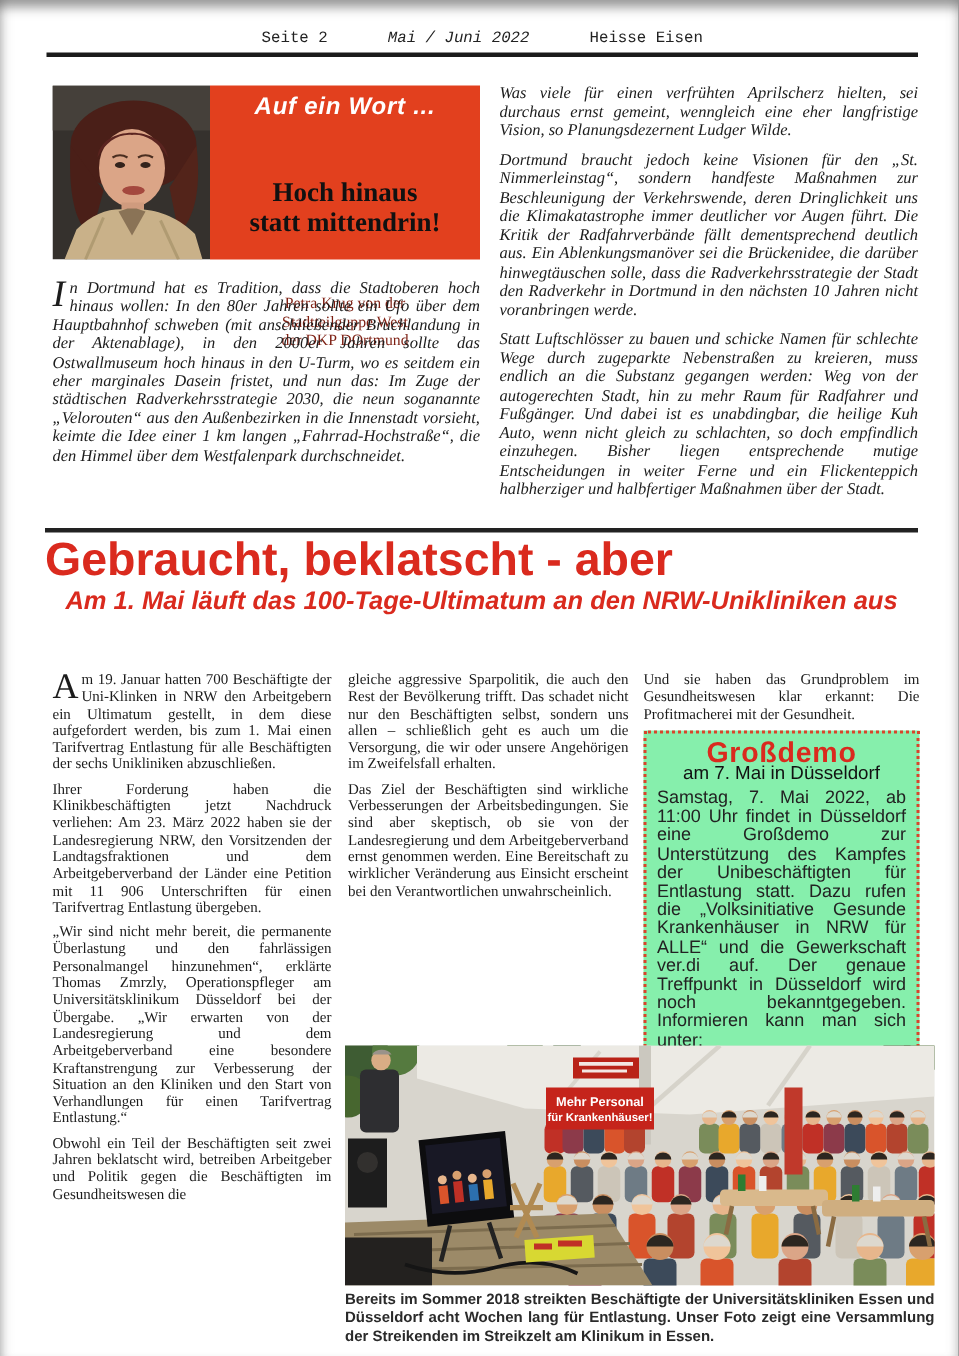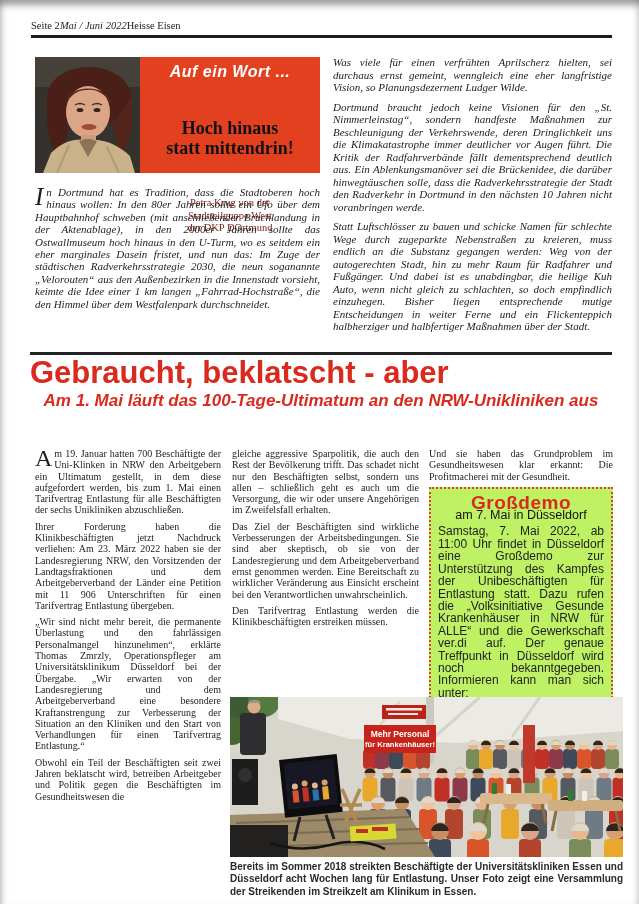--- a/index.html
+++ b/index.html
@@ -2,22 +2,22 @@
 <html lang="de"><head>
 <meta charset="utf-8">
 <style>
   html,body{margin:0;padding:0;background:#777;}
   .page{position:relative;width:639px;height:904px;background:#fff;overflow:hidden;
         font-family:"Liberation Serif",serif;color:#1c1c1c;
         box-shadow:inset 0 9px 7px -4px rgba(90,90,90,.6),
                    inset 7px 0 7px -6px rgba(110,110,110,.5),
                    inset -7px 0 7px -6px rgba(110,110,110,.35);}
   
-  .hdr{position:absolute;left:31px;top:20px;width:581px;display:flex;justify-content:flex-start;
-       font-family:Liberation Serif, serif;font-size:10.5px;color:#222;}
+  .hdr{position:absolute;left:31px;top:20px;width:581px;display:flex;justify-content:center;
+       font-family:Liberation Mono, monospace;font-size:10.5px;color:#222;gap:40px;}
   .hdr .c{font-style:italic;}
   .hdr-rule{position:absolute;left:31px;top:35px;width:581px;height:3px;background:#1b1b1b;}
   
   .wordbox{position:absolute;left:35px;top:57px;width:285px;height:116px;display:flex;}
   .wphoto{width:105px;height:116px;flex:none;}
   .wred{flex:1;background:#e2401e;display:flex;flex-direction:column;align-items:center;
         padding:6px 6px 5px;box-sizing:border-box;gap:32px;}
   .kicker{font-family:"Liberation Sans",sans-serif;font-style:italic;font-weight:700;
           color:#fff;font-size:16px;letter-spacing:.5px;}
   .wtitle{font-weight:700;font-size:18px;line-height:20px;text-align:center;color:#111;margin-top:5px;}
@@ -37,21 +37,21 @@
   .hl2{font-size:31px;line-height:32px;padding-left:12px;position:relative;}
   .byline{position:absolute;left:445px;top:14px;font-size:9.5px;font-style:italic;color:#1c1c1c;}
   .subhead{margin-top:2px;font-size:17px;font-style:italic;text-align:center;font-weight:700;}
   .col{position:absolute;top:448px;font-size:10px;line-height:11.3px;text-align:justify;hyphens:auto;}
   .col p{margin:0 0 5px;}
   .col1{left:35px;width:186px;}
   .col2{left:232px;width:187px;}
   .col3{left:429px;width:184px;}
   .dropcapA{float:left;font-size:24px;line-height:20px;padding-right:2px;}
   
-  .demobox{margin-top:5px;border:2px dotted #d8442b;background:#bef264;
+  .demobox{margin-top:5px;border:2px dotted #d8442b;background:#86efac;
            padding:8px 7px 7px;box-sizing:border-box;font-family:"Liberation Sans",sans-serif;}
   .demotitle{font-size:19px;font-weight:700;color:#da2a1e;text-align:center;letter-spacing:.5px;}
   .demosub{font-size:12.5px;font-weight:400;text-align:center;margin-top:2px;color:#111;}
   .demobody{font-size:12px;line-height:12.4px;text-align:justify;margin-top:4px;color:#222;}
   .demourl{font-size:9.3px;margin-top:3px;word-break:break-all;color:#222;}
   
   .photo{position:absolute;left:230px;top:697px;width:393px;height:160px;}
   .caption{position:absolute;left:230px;top:861px;width:393px;
            font-family:"Liberation Sans",sans-serif;font-weight:700;font-size:10px;
            line-height:12.3px;text-align:justify;color:#2a2a2a;}
@@ -122,21 +122,20 @@
   <div class="col col1">
     <p><span class="dropcapA">A</span><span>m 19. Januar hatten 700 Beschäftigte der Uni-Klinken in NRW den Arbeitgebern ein Ultimatum gestellt, in dem diese aufgefordert werden, bis zum 1. Mai einen Tarifvertrag Entlastung für alle Beschäftigten der sechs Unikliniken abzuschließen.</span></p>
     <p>Ihrer Forderung haben die Klinikbeschäftigten jetzt Nachdruck verliehen: Am 23. März 2022 haben sie der Landesregierung NRW, den Vorsitzenden der Landtagsfraktionen und dem Arbeitgeberverband der Länder eine Petition mit 11 906 Unterschriften für einen Tarifvertrag Entlastung übergeben.</p>
     <p>„Wir sind nicht mehr bereit, die permanente Überlastung und den fahrlässigen Personalmangel hinzunehmen“, erklärte Thomas Zmrzly, Operationspfleger am Universitätsklinikum Düsseldorf bei der Übergabe. „Wir erwarten von der Landesregierung und dem Arbeitgeberverband eine besondere Kraftanstrengung zur Verbesserung der Situation an den Kliniken und den Start von Verhandlungen für einen Tarifvertrag Entlastung.“</p>
     <p>Obwohl ein Teil der Beschäftigten seit zwei Jahren beklatscht wird, betreiben Arbeitgeber und Politik gegen die Beschäftigten im Gesundheitswesen die</p>
   </div>
 
   <div class="col col2">
     <p>gleiche aggressive Sparpolitik, die auch den Rest der Bevölkerung trifft. Das schadet nicht nur den Beschäftigten selbst, sondern uns allen – schließlich geht es auch um die Versorgung, die wir oder unsere Angehörigen im Zweifelsfall erhalten.</p>
     <p>Das Ziel der Beschäftigten sind wirkliche Verbesserungen der Arbeitsbedingungen. Sie sind aber skeptisch, ob sie von der Landesregierung und dem Arbeitgeberverband ernst genommen werden. Eine Bereitschaft zu wirklicher Veränderung aus Einsicht erscheint bei den Verantwortlichen unwahrscheinlich.</p>
-    <p>Den Tarifvertrag Entlastung werden die Klinikbeschäftigten erstreiken müssen.</p>
   </div>
 
   <div class="col col3">
     <p>Und sie haben das Grundproblem im Gesundheitswesen klar erkannt: Die Profitmacherei mit der Gesundheit.</p>
     <div class="demobox">
       <div class="demotitle">Großdemo</div>
       <div class="demosub">am 7. Mai in Düsseldorf</div>
       <div class="demobody">Samstag, 7. Mai 2022, ab 11:00 Uhr findet in Düsseldorf eine Großdemo zur Unterstützung des Kampfes der Unibeschäftigten für Entlastung statt. Dazu rufen die „Volksinitiative Gesunde Krankenhäuser in NRW für ALLE“ und die Gewerkschaft ver.di auf. Der genaue Treffpunkt in Düsseldorf wird noch bekanntgegeben. Informieren kann man sich unter:</div>
       <div class="demourl">https://notruf-entlastungnrw.de/demo7mai</div>
     </div>

